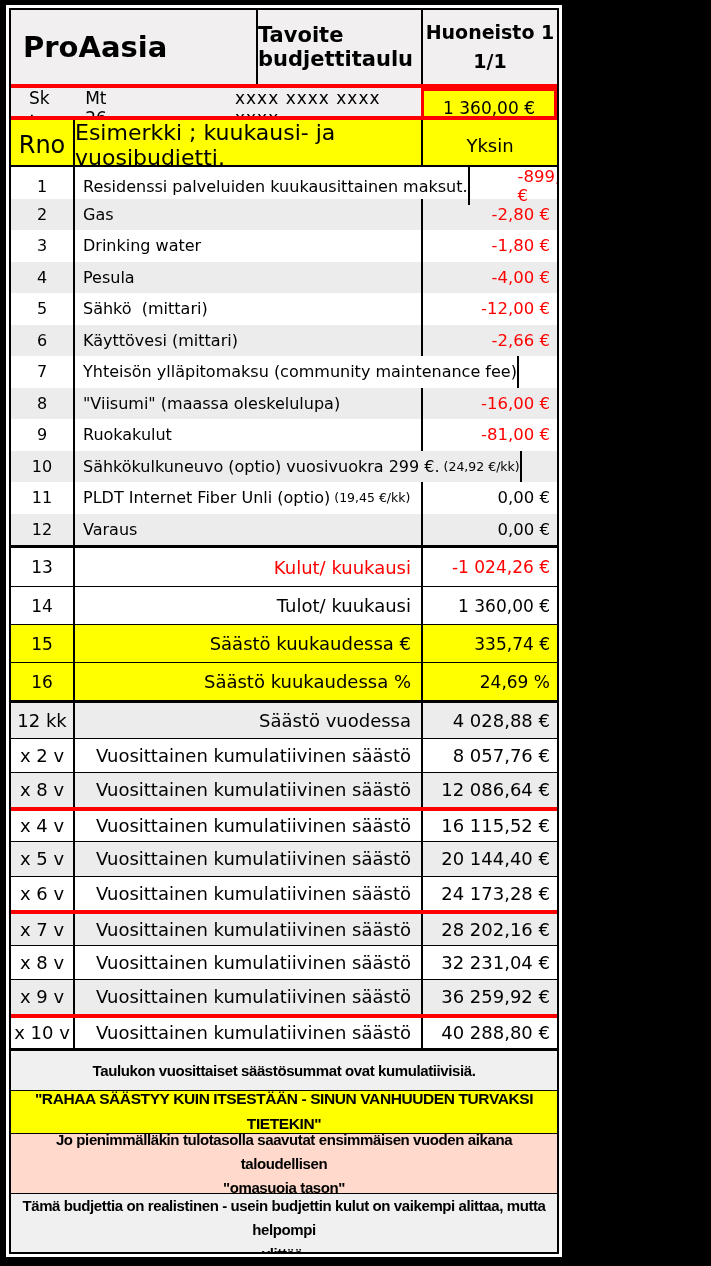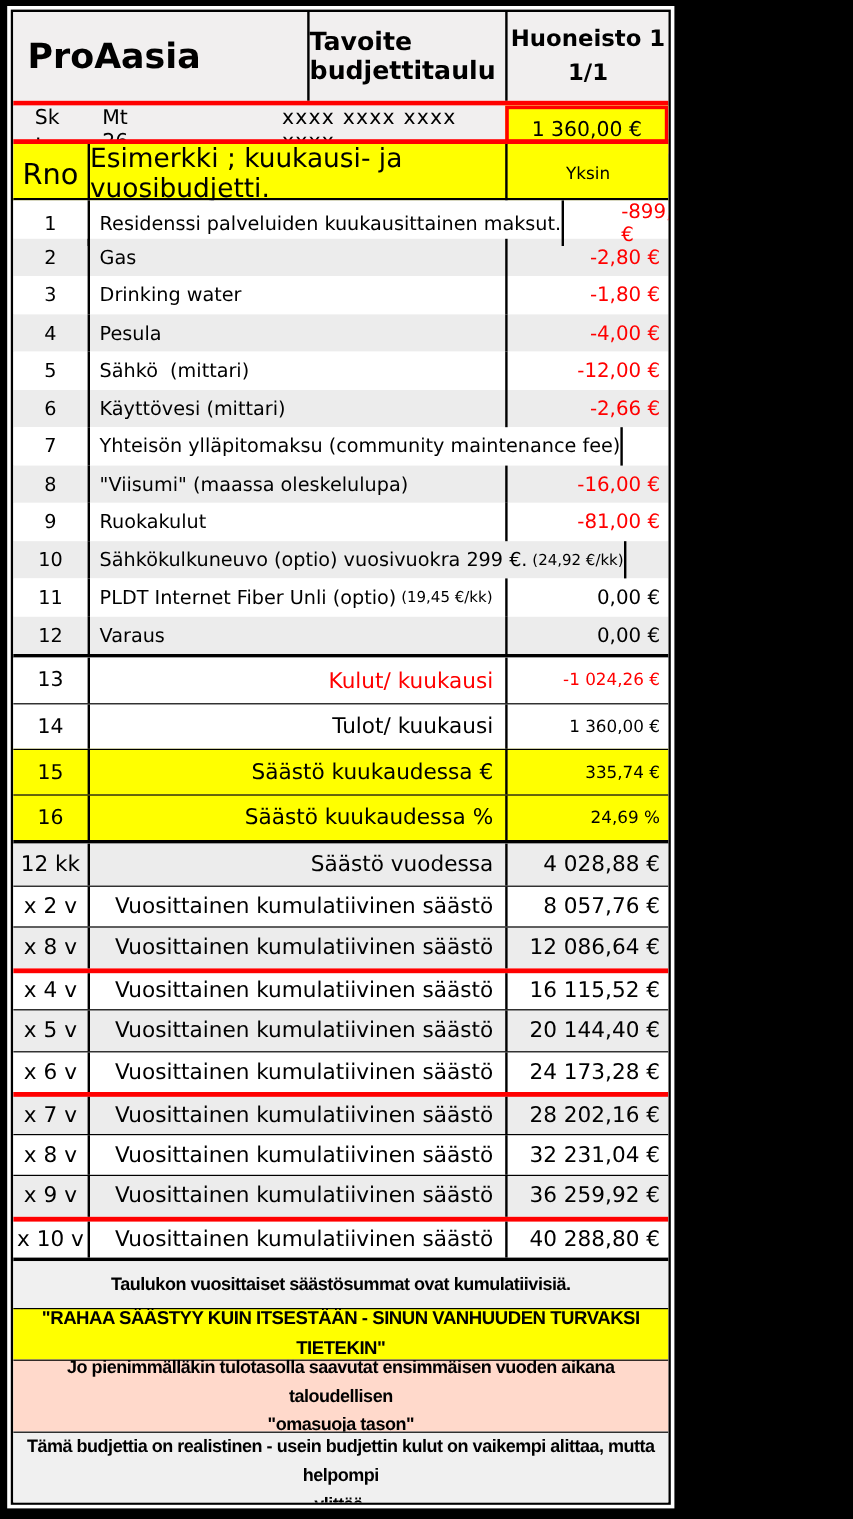--- a/index.html
+++ b/index.html
@@ -29,42 +29,42 @@
   .sk-label { margin-left:18px; }
   .sk-code { margin-left:26px; }
   .sk-masked { margin-left:104px; letter-spacing:1px; }
   .sk-amount { background:#ffff00; border:3px solid #ff0000; display:flex; align-items:center; justify-content:center; font-size:17px; }
 
   
   .rno-row { height:47px; background:#ffff00; border-bottom:2px solid #000; flex:0 0 auto; }
   .rno-row > div { display:flex; align-items:center; justify-content:center; }
   .rno-c { font-size:24px; }
   .desc-c { font-size:22px; }
-  .val-c { font-size:14px; }
+  .val-c { font-size:18px; }
 
   
   .exp-rows { flex:0 0 auto; }
   .exp-row { height:31.5px; background:#fff; }
   .exp-rows > .exp-row:nth-child(even) { background:#ececec; }
   .exp-row > div { display:flex; align-items:center; }
   .cell-no { justify-content:center; font-size:16px; }
   .cell-desc { padding-left:8px; font-size:16px; white-space:pre; }
   .cell-desc .small-note { font-size:12.5px; margin-left:4px; white-space:pre; }
   .cell-val { justify-content:flex-end; padding-right:7px; font-size:16.5px;padding-left:48px; }
   .neg { color:#ff0000; }
 
   
   .sum-rows { flex:0 0 auto; border-top:3px solid #000; }
   .sum-row { height:38px; background:#fff; }
   .sum-row + .sum-row { border-top:1px solid #000; }
   .sum-row.yellow { background:#ffff00; }
   .sum-row > div { display:flex; align-items:center; }
   .sum-no { justify-content:center; font-size:17px; }
   .sum-label { justify-content:flex-end; padding-right:10px; font-size:18px; }
-  .sum-val { justify-content:flex-end; padding-right:7px; font-size:14px; }
+  .sum-val { justify-content:flex-end; padding-right:7px; font-size:17px; }
   .red-text { color:#ff0000; }
 
   
   .an-rows { flex:0 0 auto; border-top:3px solid #000; }
   .an-row { height:34.5px; background:#fff; }
   .an-rows > .an-row:nth-child(odd) { background:#ececec; }
   .an-row + .an-row { border-top:1px solid #000; }
   .an-row.red-top { border-top:4px solid #ff0000; }
   .an-row > div { display:flex; align-items:center; }
   .an-period { justify-content:center; font-size:18px; }

